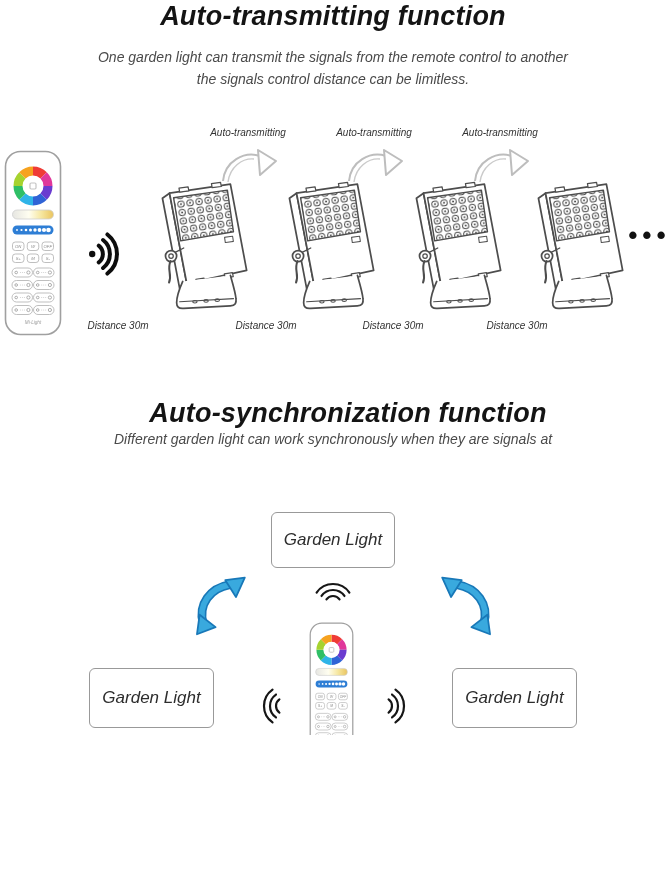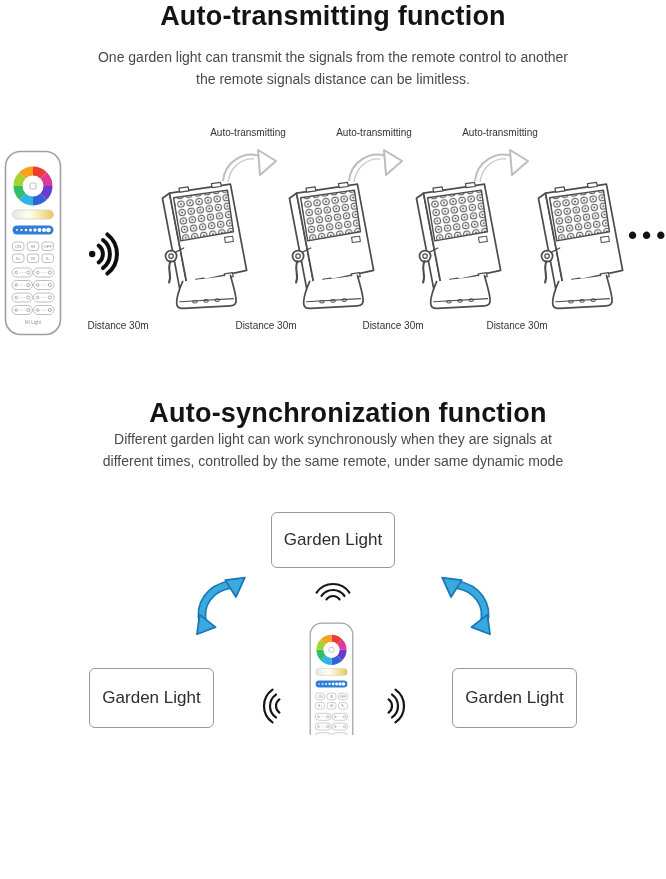--- a/index.html
+++ b/index.html
@@ -1,18 +1,18 @@
 <!DOCTYPE html>
 <html><head>
 <meta charset="utf-8">
 <style>
   html,body{margin:0;padding:0;background:#fff;}
   #canvas{
     position:relative;width:666px;height:735px;background:#ffffff;
-    font-family:"Liberation Sans","DejaVu Sans",sans-serif;overflow:hidden;
+    font-family:"Liberation Sans","DejaVu Sans",sans-serif;overflow:hidden;font-style:italic;
   }
   .abs{position:absolute;}
   .ctr{transform:translateX(-50%);}
   .title{
     width:666px;text-align:center;font-size:27px;font-weight:700;color:#141414;
     letter-spacing:.2px;
   }
   .para{width:666px;text-align:center;font-size:14px;line-height:21.5px;color:#4a4a4a;}
   .hop-label,.dist-label{font-size:10px;color:#333;white-space:nowrap;}
   .node-box{
@@ -185,21 +185,21 @@
     </symbol>
   </defs>
 </svg>
 
 <div id="canvas">
 
   <h1 class="abs title" style="left:0;top:1px;margin:0;">Auto-transmitting function</h1>
 
   <div class="abs para" style="left:0;top:47px;">
     <div>One garden light can transmit the signals from the remote control to another</div>
-    <div>the remote signals distance can be limitless.</div>
+    <div>the signals control distance can be limitless.</div>
   </div>
 
   <div class="abs hop-label ctr" style="left:248px;top:127px;">Auto-transmitting</div>
   <div class="abs hop-label ctr" style="left:374px;top:127px;">Auto-transmitting</div>
   <div class="abs hop-label ctr" style="left:500px;top:127px;">Auto-transmitting</div>
 
   <svg class="abs" style="left:216px;top:145px;" width="64" height="40">
       <use href="#hoparrow"></use>
     </svg>
   <svg class="abs" style="left:342px;top:145px;" width="64" height="40">
@@ -234,21 +234,20 @@
 
   <div class="abs dist-label ctr" style="left:118px;top:320px;">Distance 30m</div>
   <div class="abs dist-label ctr" style="left:266px;top:320px;">Distance 30m</div>
   <div class="abs dist-label ctr" style="left:393px;top:320px;">Distance 30m</div>
   <div class="abs dist-label ctr" style="left:517px;top:320px;">Distance 30m</div>
 
   <h1 class="abs title" style="left:0;top:383px;margin:15px;">Auto-synchronization function</h1>
 
   <div class="abs para" style="left:0;top:429px;">
     <div>Different garden light can work synchronously when they are signals at</div>
-    <div>different times, controlled by the same remote, under same dynamic mode</div>
   </div>
 
   <div class="abs node-box" style="left:271px;top:512px;width:124px;height:56px;">
     <span>Garden Light</span>
   </div>
   <div class="abs node-box" style="left:89px;top:668px;width:125px;height:60px;">
     <span>Garden Light</span>
   </div>
   <div class="abs node-box" style="left:452px;top:668px;width:125px;height:60px;">
     <span>Garden Light</span>

